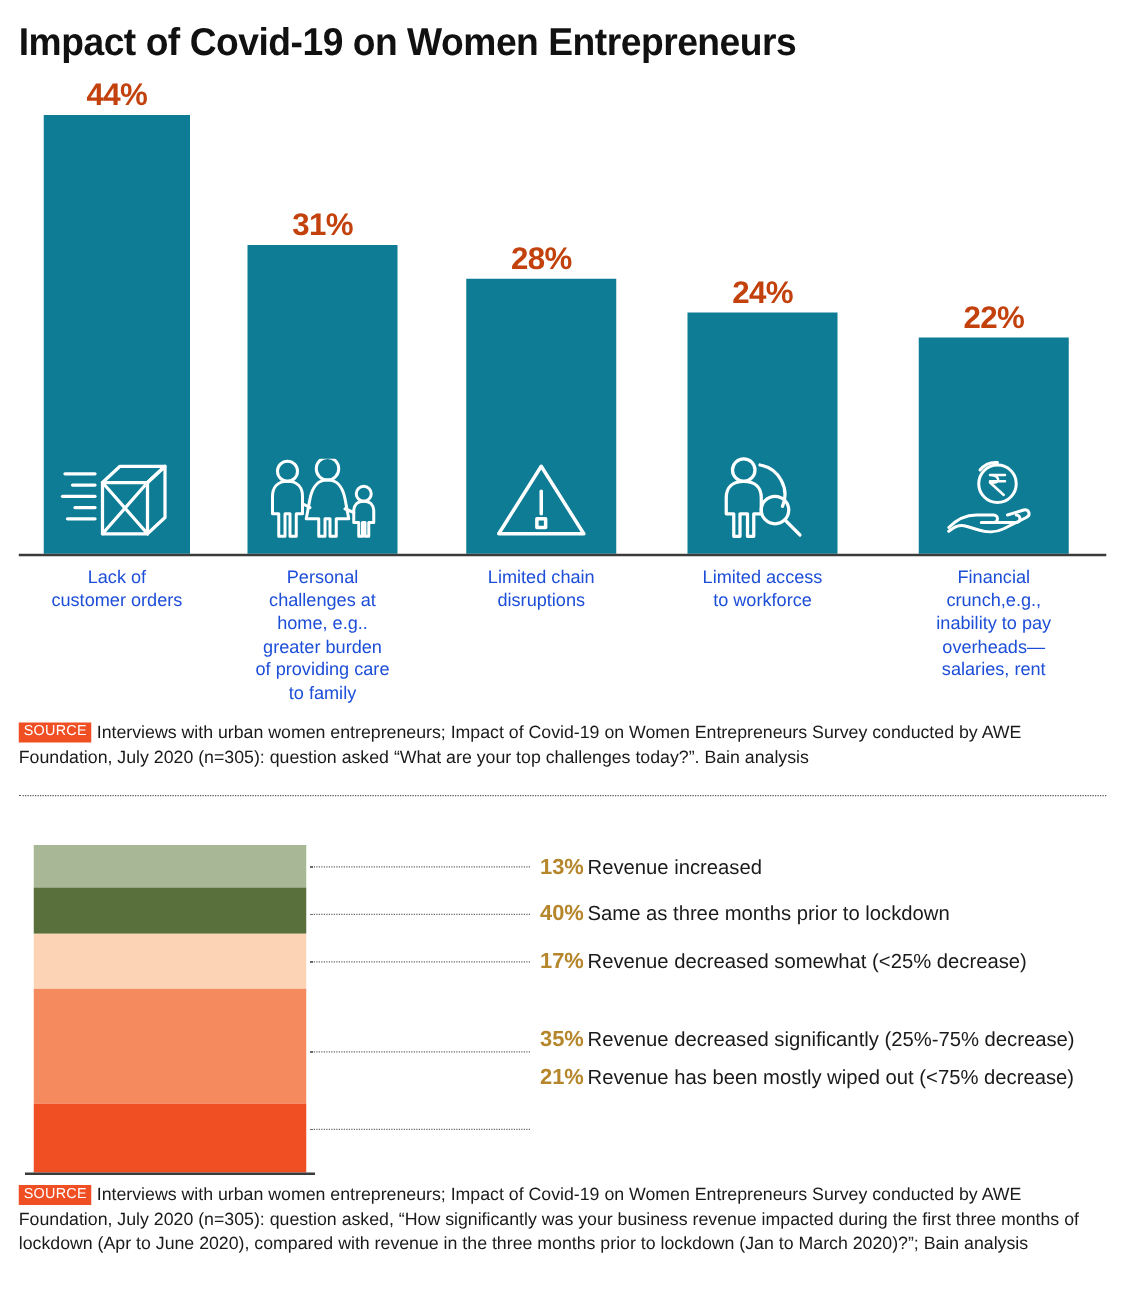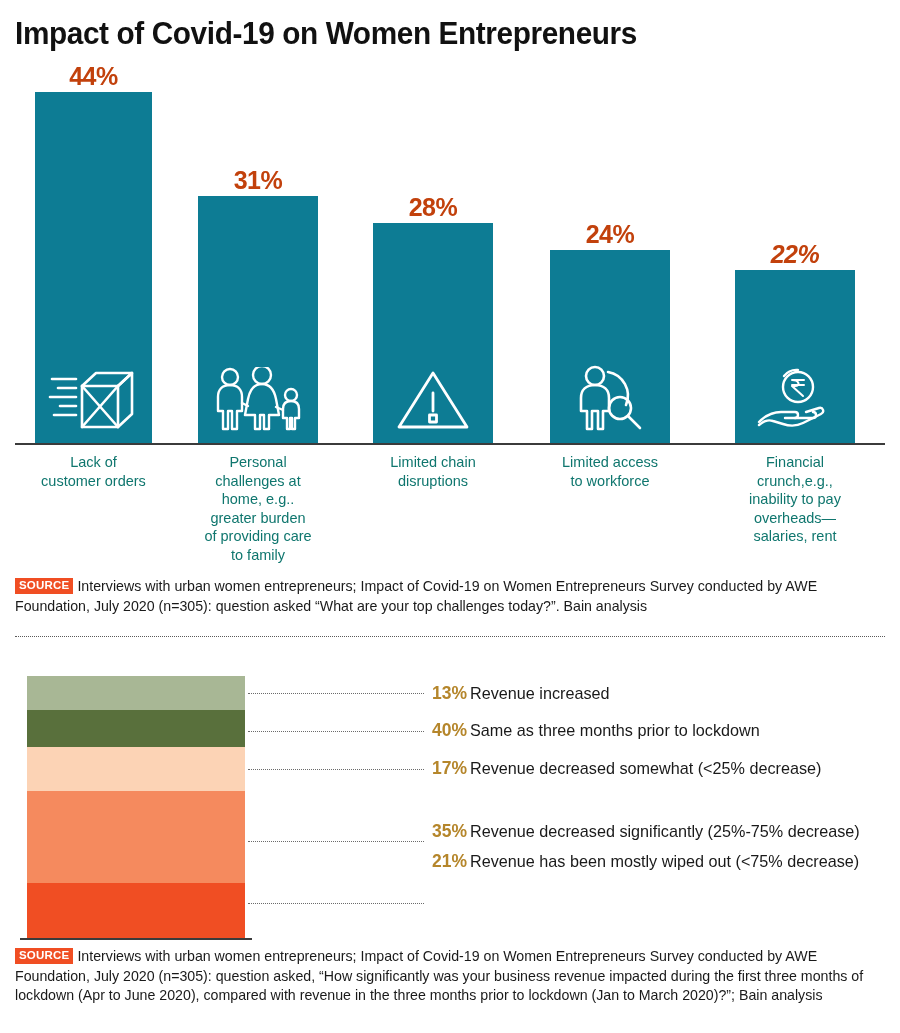--- a/index.html
+++ b/index.html
@@ -60,21 +60,21 @@
     color: #c2410c;
     letter-spacing: -0.5px;
   }
   .bar-label {
     position: absolute;
     left: -22px;
     right: -22px;
     text-align: center;
     font-size: 14.5px;
     line-height: 18.5px;
-    color: #0f766e;
+    color: #1d4ed8;
     font-weight: normal;
   }
   .bar-icon {
     position: absolute;
     left: 0;
     right: 0;
     bottom: 10px;
     display: flex;
     justify-content: center;
     align-items: flex-end;
@@ -95,21 +95,21 @@
     width: 865px;
     font-size: 14.2px;
     line-height: 19.5px;
     color: #1a1a1a;
   }
   .source-badge {
     display: inline-block;
     background: #f04e23;
     color: #ffffff;
     font-size: 11.5px;
-    font-weight: bold;
+    font-weight: normal;
     letter-spacing: 0.2px;
     padding: 1px 4px 2px 4px;
     vertical-align: 2px;
     margin-right: 4px;
     line-height: 13px;
   }
 
   
   #section-divider {
     position: absolute;
@@ -263,21 +263,21 @@
         </svg>
       </div>
     </div>
     <div class="bar-label" style="top:453px;">
       <div>Limited access</div>
       <div>to workforce</div>
     </div>
   </div>
 
   <div class="bar-col" style="left:735px; width:120px;">
-    <div class="bar-value" style="top:240px;font-style:italic;">22%</div>
+    <div class="bar-value" style="top:240px;">22%</div>
     <div class="bar-rect" style="top:270px; height:173px;">
       <div class="bar-icon">
         <svg width="88" height="66" viewBox="0 0 88 66" fill="none" stroke="#ffffff" stroke-width="2.4" stroke-linecap="round" stroke-linejoin="round">
           <circle cx="47" cy="20" r="15"></circle>
           <path d="M33 9 A16 16 0 0 1 47 3"></path>
           <path d="M41 13 L53 13 M41 18 L53 18 M41 13 C48 13 50 19 44 19 L41 19 L52 29" stroke-width="2"></path>
           <path d="M8 55 C14 49 22 45 30 45 L44 45 C48 45 48 51 44 51 L34 51"></path>
           <path d="M44 51 L62 51 C66 51 66 45 62 45"></path>
           <path d="M55 45 L68 41 C72 40 74 45 70 47 L52 56 C46 59 38 59 32 57 L22 54 C16 52 12 55 8 58"></path>
         </svg>

